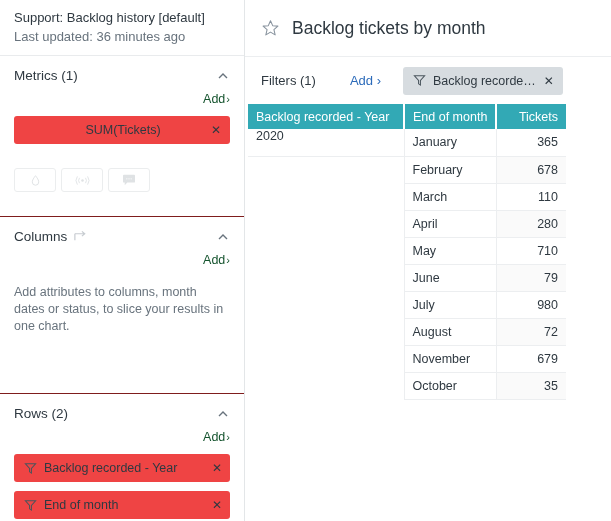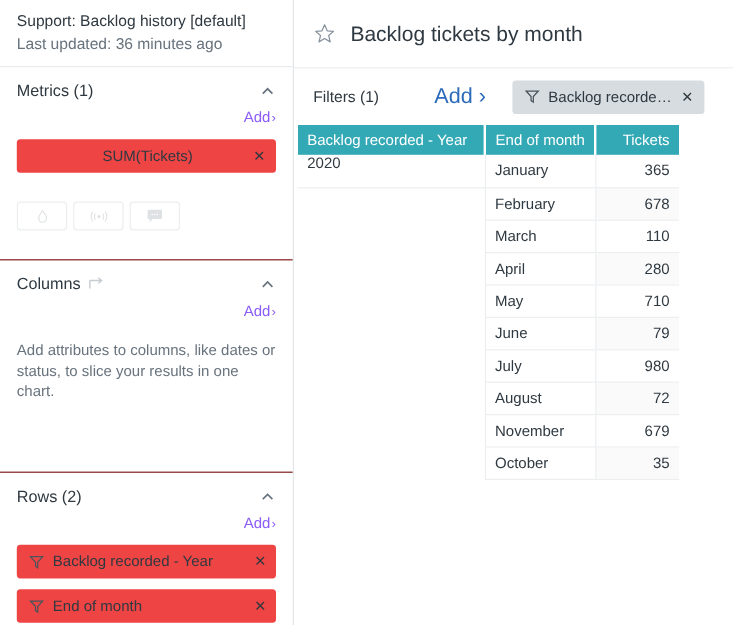--- a/index.html
+++ b/index.html
@@ -77,21 +77,21 @@
     color: #68737d;
     flex: none;
   }
   .chevron svg { display: block; }
   .add-row {
     text-align: right;
     margin-top: 6px;
   }
   .add-link {
     font-size: 12.5px;
-    color: #8b5cf6;
+    color: #14532d;
     text-decoration: none;
     cursor: pointer;
     white-space: nowrap;
   }
   .add-link .caret { font-size: 11px; margin-left: 1px; }
 
   .chip {
     margin-top: 9px;
     background: #ef4444;
     border-radius: 3px;
@@ -204,22 +204,22 @@
     display: flex;
     align-items: center;
     padding: 0 16px;
     gap: 0;
   }
   .filters-label {
     font-size: 13px;
     color: #2f3941;
   }
   .filter-add {
-    margin-left: 46px;
-    font-size: 18px;
+    margin-left: 34px;
+    font-size: 13px;
     color: #2c6bba;
     text-decoration: none;
     cursor: pointer;
     white-space: nowrap;
   }
   .filter-chip {
     margin-left: 22px;
     background: #d7dce0;
     border-radius: 3px;
     height: 28px;
@@ -346,21 +346,21 @@
         </div>
         <span class="chevron">
           <svg viewBox="0 0 14 14">
               <path d="M3 9 L7 5 L11 9" fill="none" stroke="currentColor" stroke-width="1.4"></path>
             </svg>
         </span>
       </div>
       <div class="add-row">
         <span class="add-link"><span>Add</span><span class="caret">›</span></span>
       </div>
-      <div class="hint-text">Add attributes to columns, like dates or status, to slice your results in one chart.</div>
+      <div class="hint-text">Add attributes to columns, month dates or status, to slice your results in one chart.</div>
     </div>
 
     <div class="section sec-rows">
       <div class="section-head">
         <div class="section-title">Rows (2)</div>
         <span class="chevron">
           <svg viewBox="0 0 14 14">
               <path d="M3 9 L7 5 L11 9" fill="none" stroke="currentColor" stroke-width="1.4"></path>
             </svg>
         </span>

